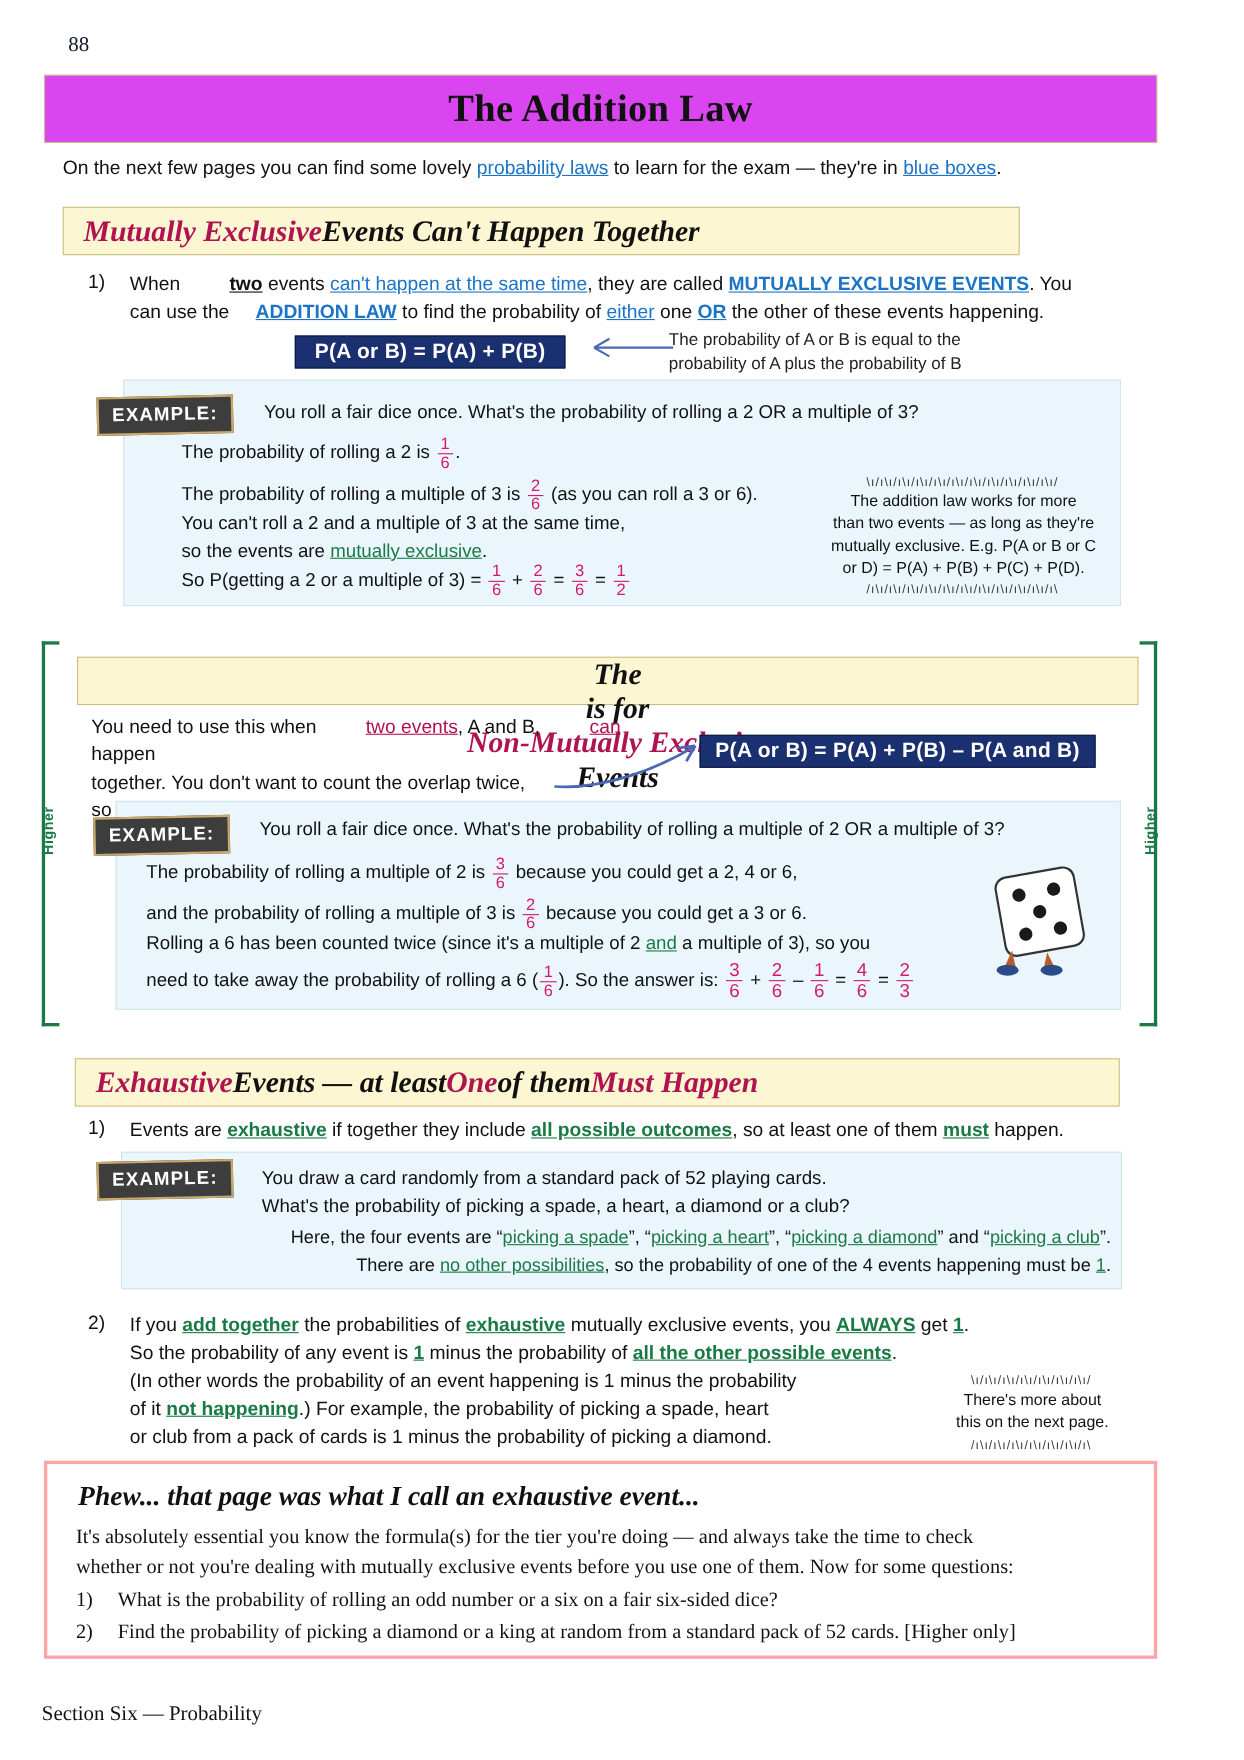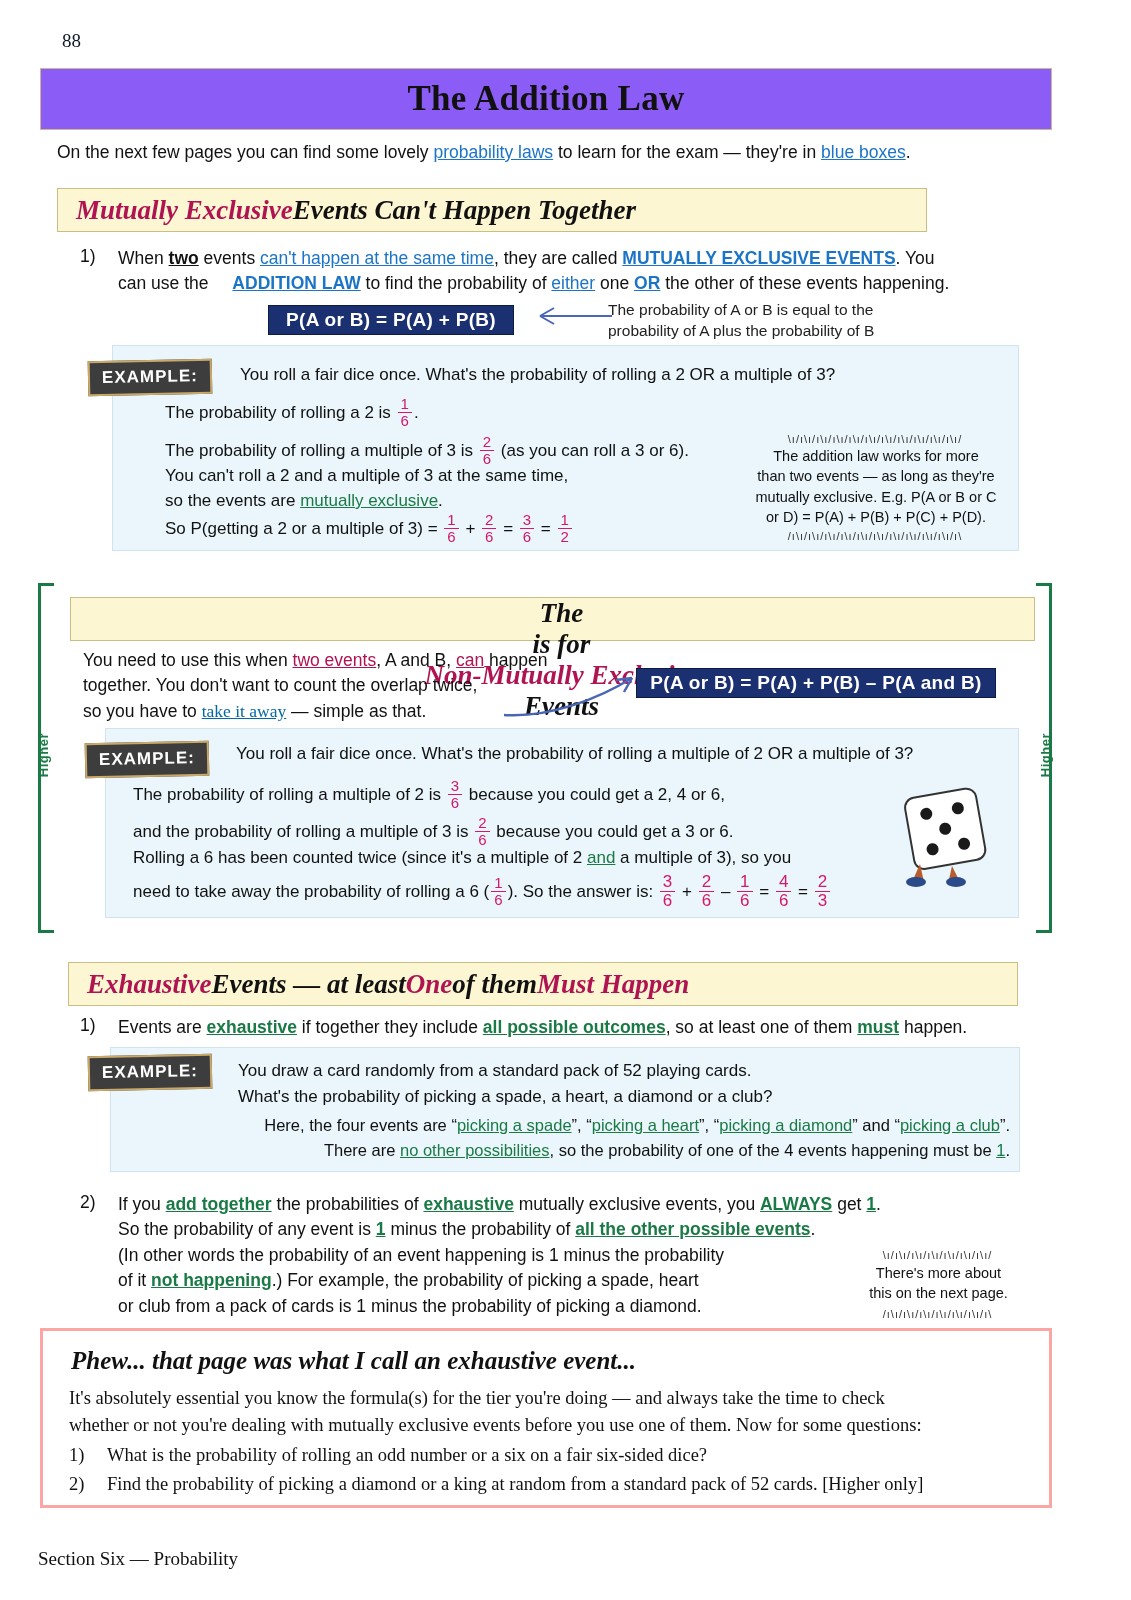--- a/index.html
+++ b/index.html
@@ -17,35 +17,35 @@
 
   .page-number {
     position:absolute; left:62px; top:30px;
     font-size: 19px; color:#0f172a;
     font-family: Liberation Serif, serif;
   }
 
   
   .title-bar {
     position:absolute; left:40px; top:68px; width:1012px; height:62px;
-    background:#8b5cf6; border:1px solid #cfb793;
+    background:#d946ef; border:1px solid #cfb793;
     display:flex; align-items:center; justify-content:center;
   }
   .title-bar h1 {
     margin:0; font-family:"Liberation Serif", serif;
     font-size:35px; font-weight:bold; letter-spacing:.3px; color:#111;
   }
 
   .intro {
     position:absolute; left:57px; top:142px; width:1000px;
     font-size:17.5px; color:#111;
   }
   .u-blue { color:#1b74c6; text-decoration: underline; }
   .u-green { color:#1a7a45; text-decoration: underline; font-weight:bold;}
-  .u-dark { color:#111; text-decoration: underline; }
+  .u-dark { color:#111; text-decoration: underline; margin-left: 40px; }
 
   
   .sec-head {
     position:absolute; background:#fdf6d2; border:1px solid #c9bf84;
     display:flex; align-items:center; padding-left:18px;
     font-family:"Liberation Serif", serif;
     font-style:italic; font-weight:bold; font-size:27px; color:#111;
   }
   .sec-head .mag { color:#b01351; }
 

